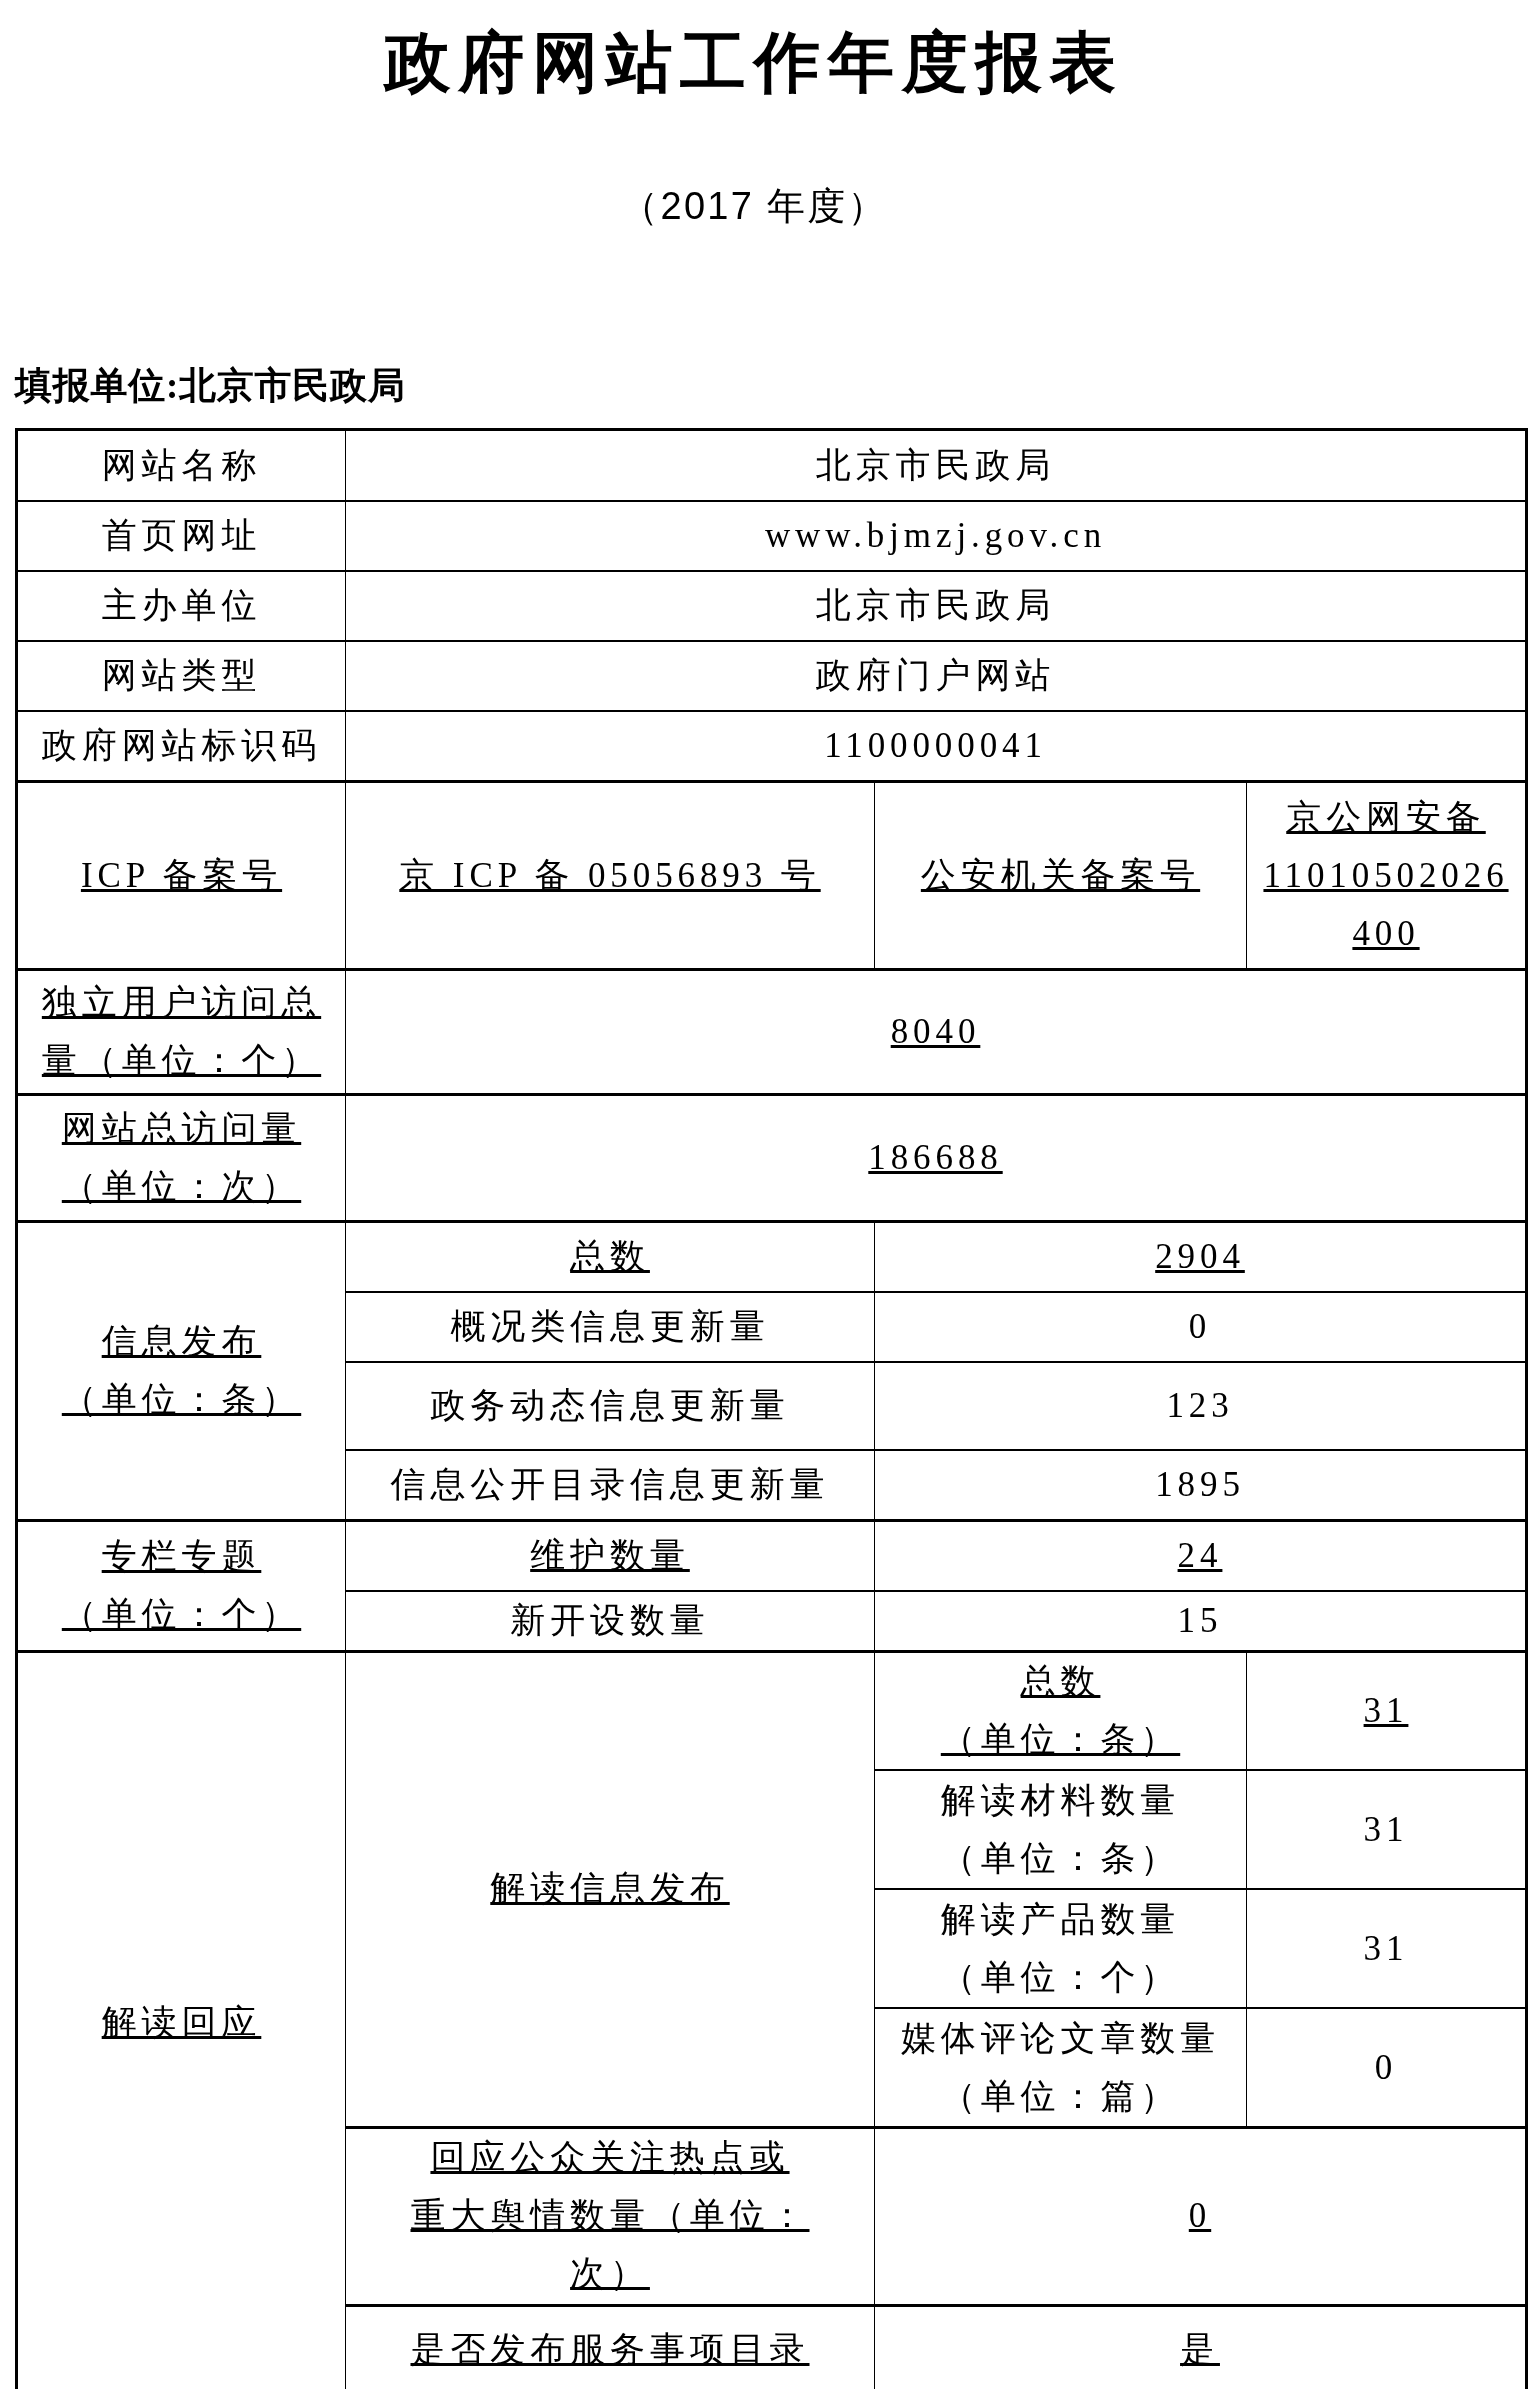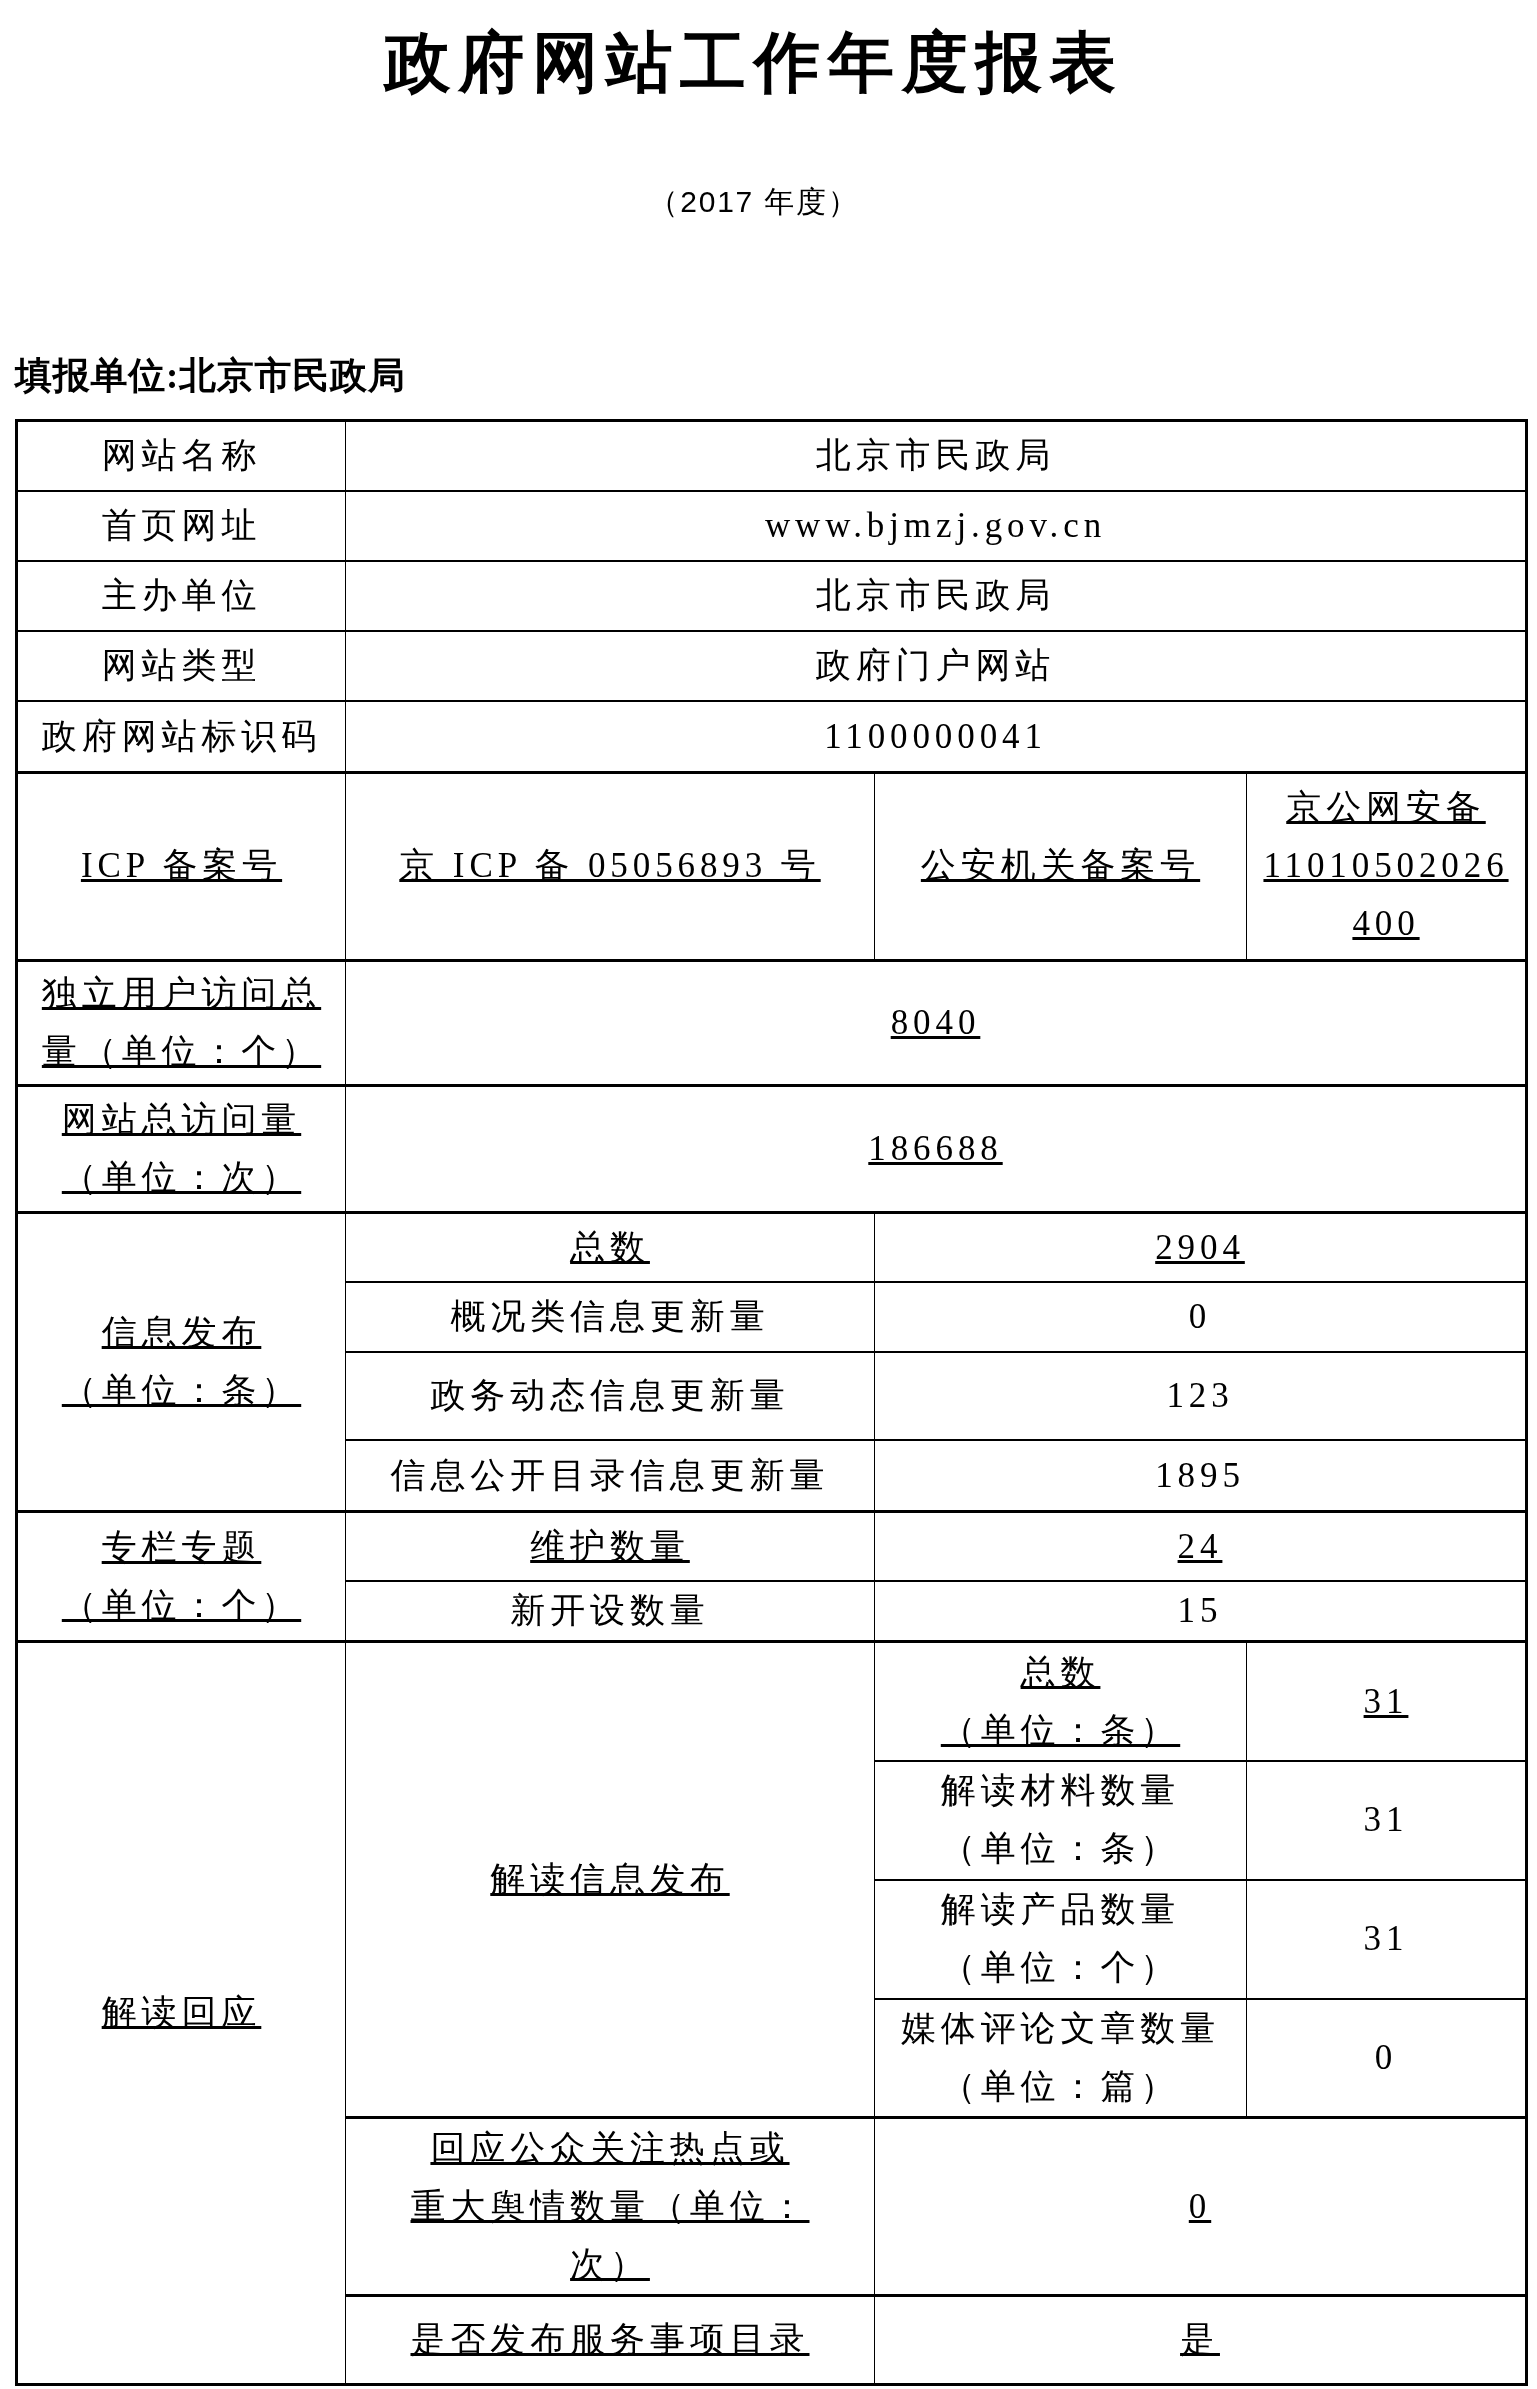--- a/index.html
+++ b/index.html
@@ -15,21 +15,21 @@
     margin: 0; padding-top: 23px;
     font-family: "Liberation Sans", sans-serif;
     font-weight: 700;
     font-size: 66px;
     letter-spacing: 0.12em;
     line-height: 1.2;
   }
   .doc-subtitle {
     margin-top: 82px;
     font-family: "Liberation Sans", sans-serif;
-    font-size: 30px;
+    font-size: 38px;
     letter-spacing: 0.06em;
     line-height: 1.2;
   }
   .reporting-unit {
     margin: 136px 8px 0 15px;
     font-size: 37px;
     font-weight: 700;
     letter-spacing: 0.02em;
     line-height: 1.1;
   }

